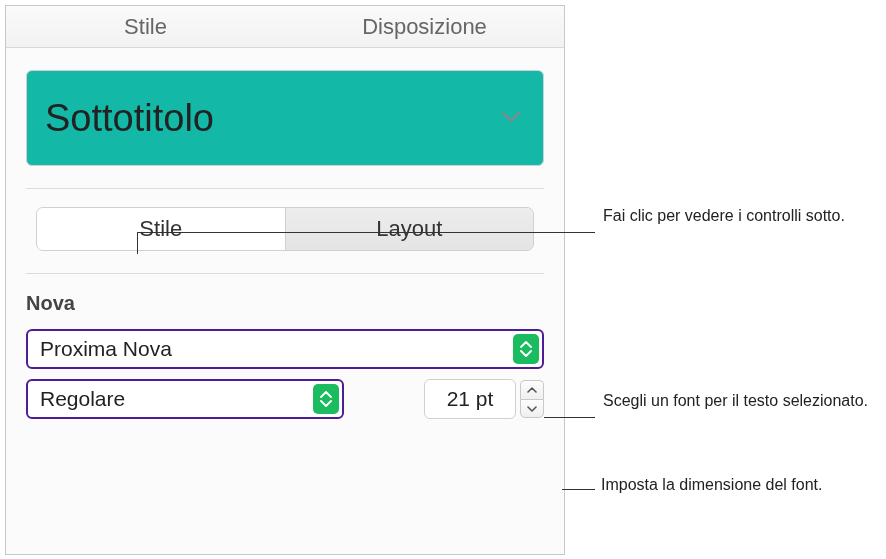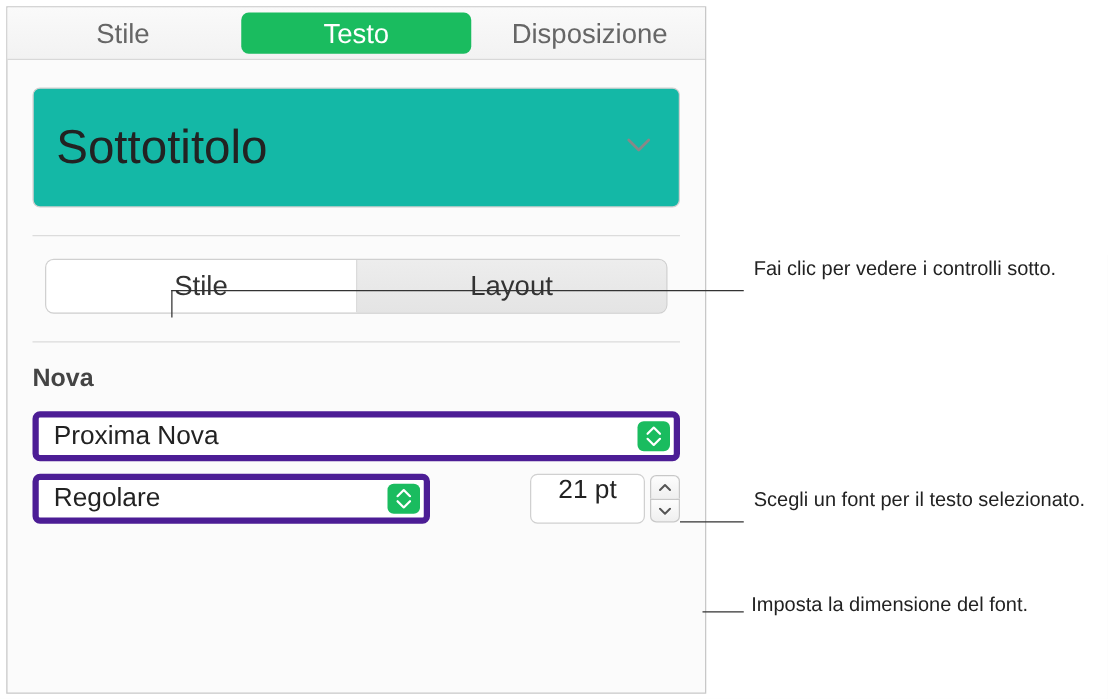--- a/index.html
+++ b/index.html
@@ -109,21 +109,21 @@
       color: #444;
       font-weight: 600;
       margin-bottom: 14px;
     }
     .font-row {
       display: flex;
       gap: 10px;
       margin-bottom: 10px;
     }
     .select-control {
-      border: 5px solid #4c1d95;
+      border: 2px solid #4c1d95;
       border-radius: 6px;
       background: #ffffff;
       height: 40px;
       display: flex;
       align-items: center;
       padding: 0 10px 0 12px;
       position: relative;
       cursor: pointer;
       flex: 1;
     }
@@ -150,20 +150,21 @@
       gap: 4px;
       align-items: stretch;
     }
     .size-input {
       border: 1px solid #d0d0d0;
       border-radius: 6px;
       background: #ffffff;
       height: 40px;
       width: 92px;
       display: flex;
+      align-items: center;
       justify-content: center;
       font-size: 21px;
       color: #222;
     }
     .stepper {
       display: flex;
       flex-direction: column;
       justify-content: center;
       width: 24px;
       gap: 0;
@@ -197,23 +198,20 @@
     }
   </style>
 </head>
 <body>
 
 <div class="panel">
 
   <div class="top-tabs">
     <div class="top-tab">
       <span>Stile</span>
-    </div>
-    <div class="top-tab active">
-      <span>Testo</span>
     </div>
     <div class="top-tab">
       <span>Disposizione</span>
     </div>
   </div>
 
   <div class="content">
 
     <div class="style-select">
       <span class="style-select-text">Sottotitolo</span>

